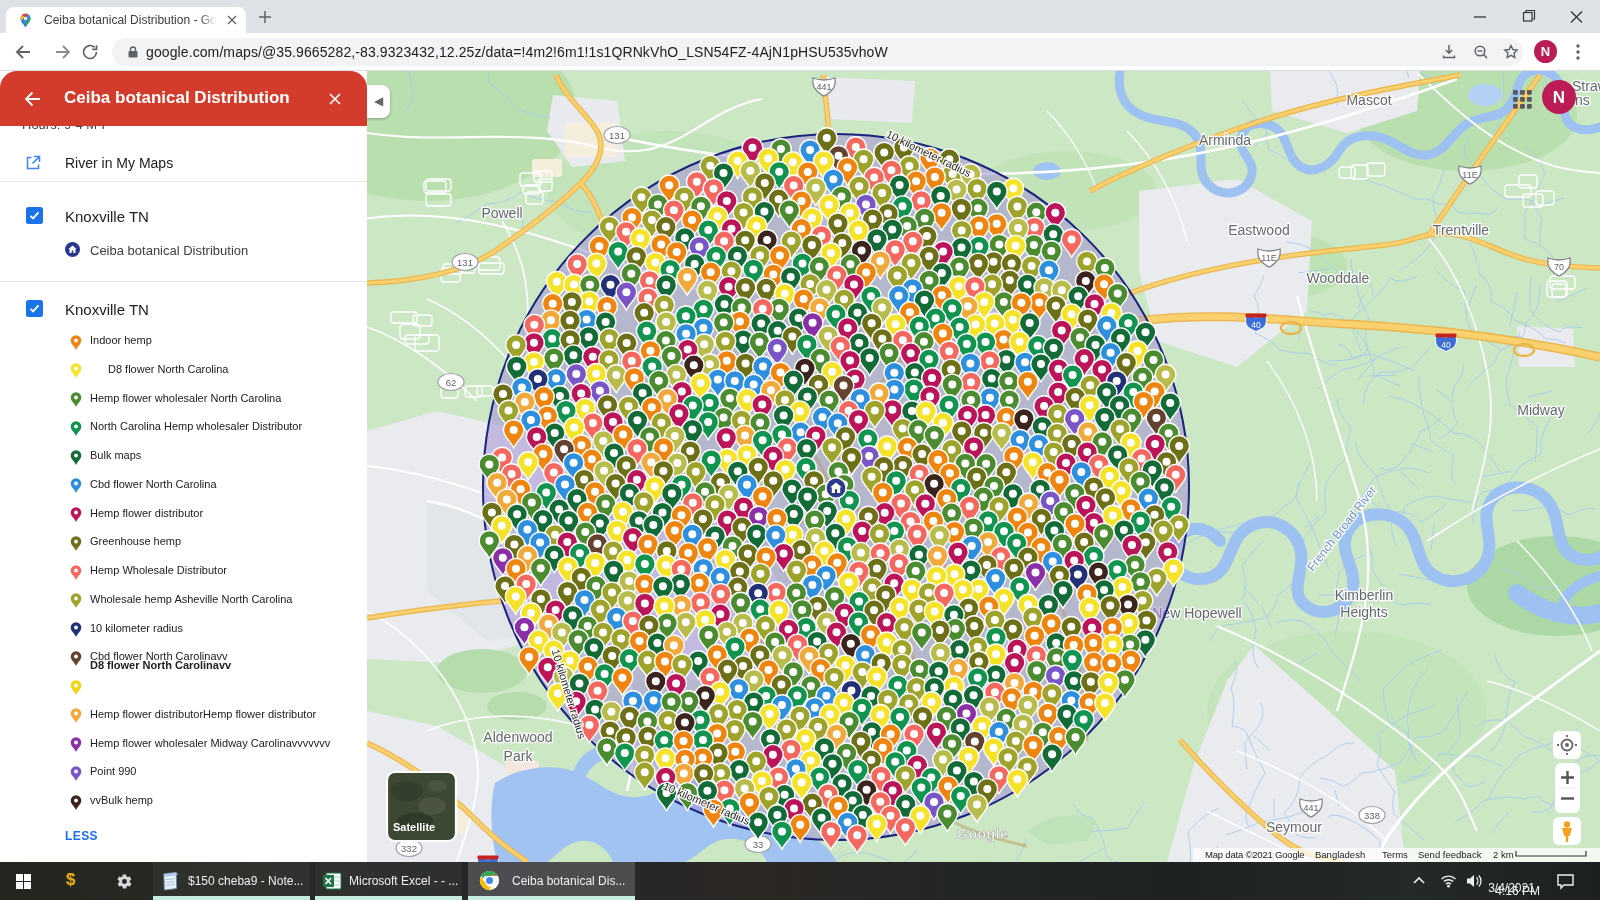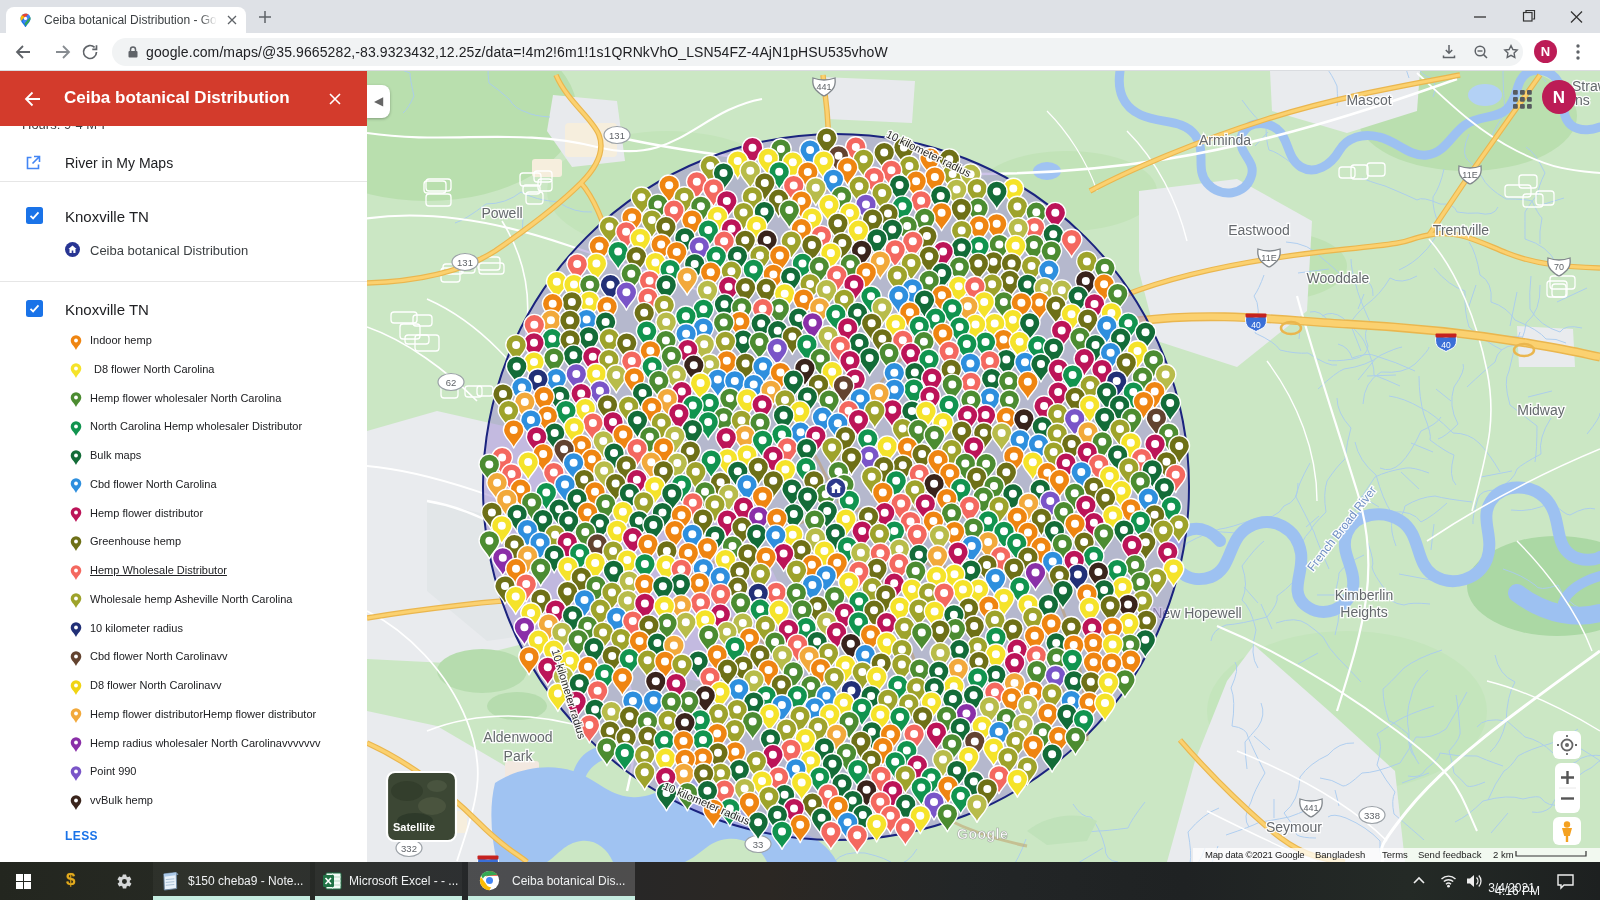--- a/index.html
+++ b/index.html
@@ -12,21 +12,21 @@
   #tab .title{position:absolute;left:38px;top:6px;font-size:12px;color:#3c4043;white-space:nowrap;
        width:180px;overflow:hidden;}
   #tab .fade{position:absolute;right:22px;top:0;width:24px;height:26px;
        background:linear-gradient(90deg,rgba(255,255,255,0),#fff 70%);}
   #toolbar{position:absolute;left:0;top:33px;width:1600px;height:38px;background:#fff;
        border-bottom:1px solid #dadce0;box-sizing:border-box;}
   #omnibox{position:absolute;left:112px;top:5px;width:1411px;height:28px;border-radius:14px;
        background:#f1f3f4;}
   #urltext{position:absolute;left:34px;top:6px;font-size:14px;color:#202124;letter-spacing:.1px;}
   
-  #sidebar{position:absolute;left:0;top:71px;width:367px;height:791px;background:#fff;overflow:hidden;}
+  #sidebar{position:absolute;left:0;top:71px;width:367px;height:791px;background:#fff;overflow:hidden;border-radius:17px;}
   #sbheader{position:absolute;left:0;top:0;width:367px;height:55px;background:#d33b2c;z-index:5;}
   #sbheader .t{position:absolute;left:64px;top:17px;font-size:17px;font-weight:bold;color:#fff;}
   .sbtext{font-size:14px;color:#202124;}
   .divider{position:absolute;left:0;width:367px;height:1px;background:#e6e6e6;}
   .legtext{font-size:11px;color:#202124;white-space:nowrap;}
   
   #map{position:absolute;left:367px;top:71px;width:1233px;height:791px;background:#cbe7c4;}
   
   #taskbar{position:absolute;left:0;top:862px;width:1600px;height:38px;
      background:linear-gradient(90deg,#23261f 0%,#272a24 14%,#25272a 32%,#2b2723 48%,#232627 60%,#1f2223 74%,#242a26 88%,#1d2020 100%);}
@@ -132,21 +132,21 @@
 <div class="abs" style="left:65px;top:230px;font-size:15px;color:#202124;">Knoxville TN</div>
 <svg class="abs" style="left:69px;top:262px" width="14" height="18" viewBox="-7 -7.5 14 18">
       <path d="M0,9.6 C-1.4,5.7 -5.3,3.8 -5.3,0 A5.3,5.3 0 1 1 5.3,0 C5.3,3.8 1.4,5.7 0,9.6 Z" fill="#EF8511"></path>
       <circle cx="0" cy="0" r="1.9" fill="#fff"></circle>
       </svg>
 <div class="abs legtext" style="left:90px;top:263px;">Indoor hemp</div>
 <svg class="abs" style="left:69px;top:290px" width="14" height="18" viewBox="-7 -7.5 14 18">
       <path d="M0,9.6 C-1.4,5.7 -5.3,3.8 -5.3,0 A5.3,5.3 0 1 1 5.3,0 C5.3,3.8 1.4,5.7 0,9.6 Z" fill="#F5E32A"></path>
       <circle cx="0" cy="0" r="1.9" fill="#fff"></circle>
       </svg>
-<div class="abs legtext" style="left:94px;top:292px;">D8 flower North Carolina</div>
+<div class="abs legtext" style="left:108px;top:292px;">D8 flower North Carolina</div>
 <svg class="abs" style="left:69px;top:319px" width="14" height="18" viewBox="-7 -7.5 14 18">
       <path d="M0,9.6 C-1.4,5.7 -5.3,3.8 -5.3,0 A5.3,5.3 0 1 1 5.3,0 C5.3,3.8 1.4,5.7 0,9.6 Z" fill="#4C8C31"></path>
       <circle cx="0" cy="0" r="1.9" fill="#fff"></circle>
       </svg>
 <div class="abs legtext" style="left:90px;top:321px;">Hemp flower wholesaler North Carolina</div>
 <svg class="abs" style="left:69px;top:348px" width="14" height="18" viewBox="-7 -7.5 14 18">
       <path d="M0,9.6 C-1.4,5.7 -5.3,3.8 -5.3,0 A5.3,5.3 0 1 1 5.3,0 C5.3,3.8 1.4,5.7 0,9.6 Z" fill="#11944F"></path>
       <circle cx="0" cy="0" r="1.9" fill="#fff"></circle>
       </svg>
 <div class="abs legtext" style="left:90px;top:349px;">North Carolina Hemp wholesaler Distributor</div>
@@ -167,51 +167,51 @@
 <div class="abs legtext" style="left:90px;top:436px;">Hemp flower distributor</div>
 <svg class="abs" style="left:69px;top:463px" width="14" height="18" viewBox="-7 -7.5 14 18">
       <path d="M0,9.6 C-1.4,5.7 -5.3,3.8 -5.3,0 A5.3,5.3 0 1 1 5.3,0 C5.3,3.8 1.4,5.7 0,9.6 Z" fill="#6E7017"></path>
       <circle cx="0" cy="0" r="1.9" fill="#fff"></circle>
       </svg>
 <div class="abs legtext" style="left:90px;top:464px;">Greenhouse hemp</div>
 <svg class="abs" style="left:69px;top:492px" width="14" height="18" viewBox="-7 -7.5 14 18">
       <path d="M0,9.6 C-1.4,5.7 -5.3,3.8 -5.3,0 A5.3,5.3 0 1 1 5.3,0 C5.3,3.8 1.4,5.7 0,9.6 Z" fill="#F4685F"></path>
       <circle cx="0" cy="0" r="1.9" fill="#fff"></circle>
       </svg>
-<div class="abs legtext" style="left:90px;top:493px;text-decoration:underline;">Hemp Wholesale Distributor</div>
+<div class="abs legtext" style="left:90px;top:493px;">Hemp Wholesale Distributor</div>
 <svg class="abs" style="left:69px;top:520px" width="14" height="18" viewBox="-7 -7.5 14 18">
       <path d="M0,9.6 C-1.4,5.7 -5.3,3.8 -5.3,0 A5.3,5.3 0 1 1 5.3,0 C5.3,3.8 1.4,5.7 0,9.6 Z" fill="#9EA32B"></path>
       <circle cx="0" cy="0" r="1.9" fill="#fff"></circle>
       </svg>
 <div class="abs legtext" style="left:90px;top:522px;">Wholesale hemp Asheville North Carolina</div>
 <svg class="abs" style="left:69px;top:549px" width="14" height="18" viewBox="-7 -7.5 14 18">
       <path d="M0,9.6 C-1.4,5.7 -5.3,3.8 -5.3,0 A5.3,5.3 0 1 1 5.3,0 C5.3,3.8 1.4,5.7 0,9.6 Z" fill="#223077"></path>
       <circle cx="0" cy="0" r="1.9" fill="#fff"></circle>
       </svg>
 <div class="abs legtext" style="left:90px;top:551px;">10 kilometer radius</div>
 <svg class="abs" style="left:69px;top:578px" width="14" height="18" viewBox="-7 -7.5 14 18">
       <path d="M0,9.6 C-1.4,5.7 -5.3,3.8 -5.3,0 A5.3,5.3 0 1 1 5.3,0 C5.3,3.8 1.4,5.7 0,9.6 Z" fill="#63432F"></path>
       <circle cx="0" cy="0" r="1.9" fill="#fff"></circle>
       </svg>
 <div class="abs legtext" style="left:90px;top:579px;">Cbd flower North Carolinavv</div>
 <svg class="abs" style="left:69px;top:607px" width="14" height="18" viewBox="-7 -7.5 14 18">
       <path d="M0,9.6 C-1.4,5.7 -5.3,3.8 -5.3,0 A5.3,5.3 0 1 1 5.3,0 C5.3,3.8 1.4,5.7 0,9.6 Z" fill="#F0D413"></path>
       <circle cx="0" cy="0" r="1.9" fill="#fff"></circle>
       </svg>
-<div class="abs legtext" style="left:90px;top:608px;">D8 flower North Carolinavv</div>
+<div class="abs legtext" style="left:90px;top:588px;font-weight:bold;">D8 flower North Carolinavv</div>
 <svg class="abs" style="left:69px;top:635px" width="14" height="18" viewBox="-7 -7.5 14 18">
       <path d="M0,9.6 C-1.4,5.7 -5.3,3.8 -5.3,0 A5.3,5.3 0 1 1 5.3,0 C5.3,3.8 1.4,5.7 0,9.6 Z" fill="#F2A93B"></path>
       <circle cx="0" cy="0" r="1.9" fill="#fff"></circle>
       </svg>
 <div class="abs legtext" style="left:90px;top:637px;">Hemp flower distributorHemp flower distributor</div>
 <svg class="abs" style="left:69px;top:664px" width="14" height="18" viewBox="-7 -7.5 14 18">
       <path d="M0,9.6 C-1.4,5.7 -5.3,3.8 -5.3,0 A5.3,5.3 0 1 1 5.3,0 C5.3,3.8 1.4,5.7 0,9.6 Z" fill="#8A2FA8"></path>
       <circle cx="0" cy="0" r="1.9" fill="#fff"></circle>
       </svg>
-<div class="abs legtext" style="left:90px;top:666px;">Hemp radius wholesaler North Carolinavvvvvvv</div>
+<div class="abs legtext" style="left:90px;top:666px;">Hemp flower wholesaler Midway Carolinavvvvvvv</div>
 <svg class="abs" style="left:69px;top:693px" width="14" height="18" viewBox="-7 -7.5 14 18">
       <path d="M0,9.6 C-1.4,5.7 -5.3,3.8 -5.3,0 A5.3,5.3 0 1 1 5.3,0 C5.3,3.8 1.4,5.7 0,9.6 Z" fill="#7A55C8"></path>
       <circle cx="0" cy="0" r="1.9" fill="#fff"></circle>
       </svg>
 <div class="abs legtext" style="left:90px;top:694px;text-align:right;">Point 990</div>
 <svg class="abs" style="left:69px;top:722px" width="14" height="18" viewBox="-7 -7.5 14 18">
       <path d="M0,9.6 C-1.4,5.7 -5.3,3.8 -5.3,0 A5.3,5.3 0 1 1 5.3,0 C5.3,3.8 1.4,5.7 0,9.6 Z" fill="#3A241C"></path>
       <circle cx="0" cy="0" r="1.9" fill="#fff"></circle>
       </svg>
 <div class="abs legtext" style="left:90px;top:723px;">vvBulk hemp</div>

